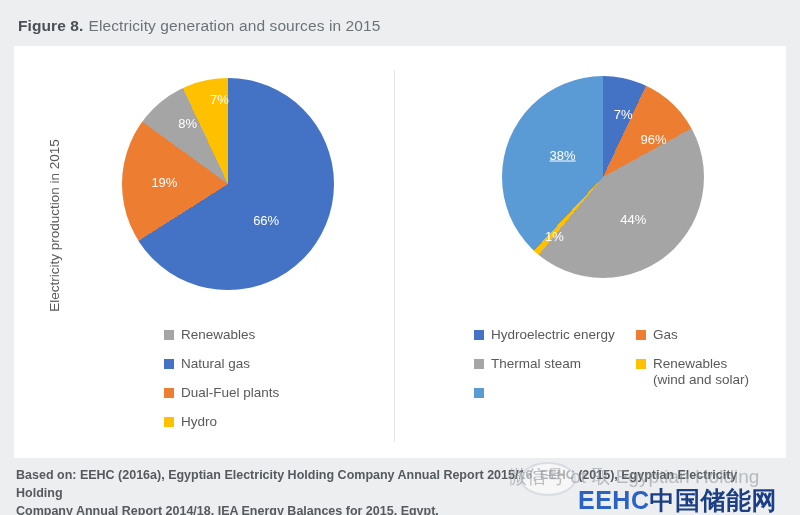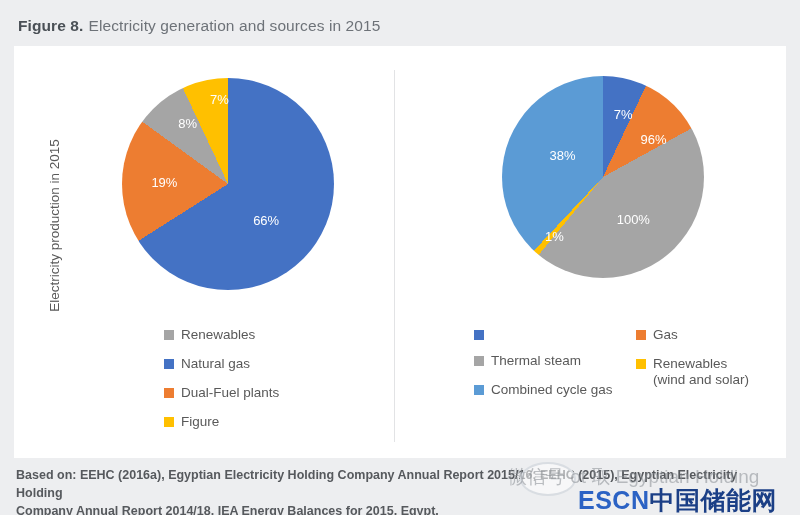--- a/index.html
+++ b/index.html
@@ -184,56 +184,56 @@
           <span class="slice-label" style="left: 20%; top: 49%;">19%</span>
           <span class="slice-label" style="left: 31%; top: 21%;">8%</span>
           <span class="slice-label" style="left: 46%; top: 10%;">7%</span>
         </div>
     </div>
 
     <div class="pie-wrap" id="pie-right-wrap">
       <div class="pie" id="pie-right" style="background: conic-gradient(rgb(68, 114, 196) 0deg, rgb(68, 114, 196) 25.2deg, rgb(237, 125, 49) 25.2deg, rgb(237, 125, 49) 61.2deg, rgb(165, 165, 165) 61.2deg, rgb(165, 165, 165) 219.6deg, rgb(255, 192, 0) 219.6deg, rgb(255, 192, 0) 223.2deg, rgb(91, 155, 213) 223.2deg, rgb(91, 155, 213) 360deg);">
           <span class="slice-label" style="left: 60%; top: 19%;">7%</span>
           <span class="slice-label" style="left: 75%; top: 31%;">96%</span>
-          <span class="slice-label" style="left: 65%; top: 71%;">100%</span>
+          <span class="slice-label" style="left: 65%; top: 71%;">44%</span>
           <span class="slice-label" style="left: 26%; top: 79%;">1%</span>
-          <span class="slice-label" style="left: 30%; top: 39%;">38%</span>
+          <span class="slice-label" style="left: 30%; top: 39%; text-decoration: underline;">38%</span>
         </div>
     </div>
 
     <div class="legend" id="legend-left">
         <div class="legend-item">
           <span class="legend-swatch" style="background: rgb(165, 165, 165);"></span>
           <span class="legend-text">Renewables</span>
         </div>
         <div class="legend-item">
           <span class="legend-swatch" style="background: rgb(68, 114, 196);"></span>
           <span class="legend-text">Natural gas</span>
         </div>
         <div class="legend-item">
           <span class="legend-swatch" style="background: rgb(237, 125, 49);"></span>
           <span class="legend-text">Dual-Fuel plants</span>
         </div>
         <div class="legend-item">
           <span class="legend-swatch" style="background: rgb(255, 192, 0);"></span>
-          <span class="legend-text">Figure</span>
+          <span class="legend-text">Hydro</span>
         </div>
       </div>
 
     <div class="legend" id="legend-right-col1">
         <div class="legend-item">
           <span class="legend-swatch" style="background: rgb(68, 114, 196);"></span>
+          <span class="legend-text">Hydroelectric energy</span>
         </div>
         <div class="legend-item">
           <span class="legend-swatch" style="background: rgb(165, 165, 165);"></span>
           <span class="legend-text">Thermal steam</span>
         </div>
         <div class="legend-item">
           <span class="legend-swatch" style="background: rgb(91, 155, 213);"></span>
-          <span class="legend-text">Combined cycle gas</span>
         </div>
       </div>
 
     <div class="legend" id="legend-right-col2">
         <div class="legend-item">
           <span class="legend-swatch" style="background: rgb(237, 125, 49);"></span>
           <span class="legend-text">Gas</span>
         </div>
         <div class="legend-item">
           <span class="legend-swatch" style="background: rgb(255, 192, 0);"></span>
@@ -245,16 +245,16 @@
   </div>
 
   <div id="figure-caption">
     <div>Based on: EEHC (2016a), Egyptian Electricity Holding Company Annual Report 2015/16; EEHC (2015), Egyptian Electricity Holding</div>
     <div>Company Annual Report 2014/18. IEA Energy Balances for 2015, Egypt.</div>
   </div>
 
   <div id="watermark-bubble"></div>
   <div id="watermark-cn">微信号 ot 取 Egyptian Holding</div>
   <div id="watermark-logo">
-    <span class="escn">ESCN</span><span class="cn">中国储能网</span>
+    <span class="escn">EEHC</span><span class="cn">中国储能网</span>
   </div>
 
 </div>
 
 </body></html>

